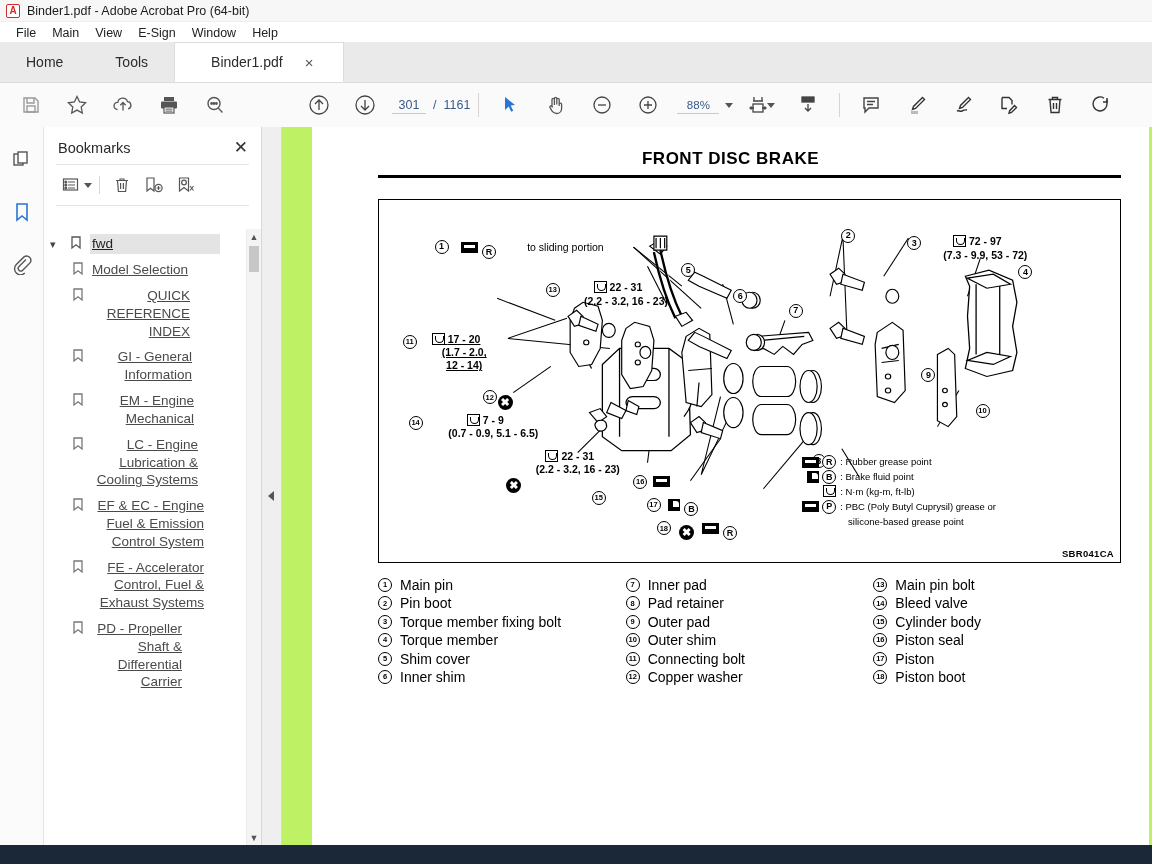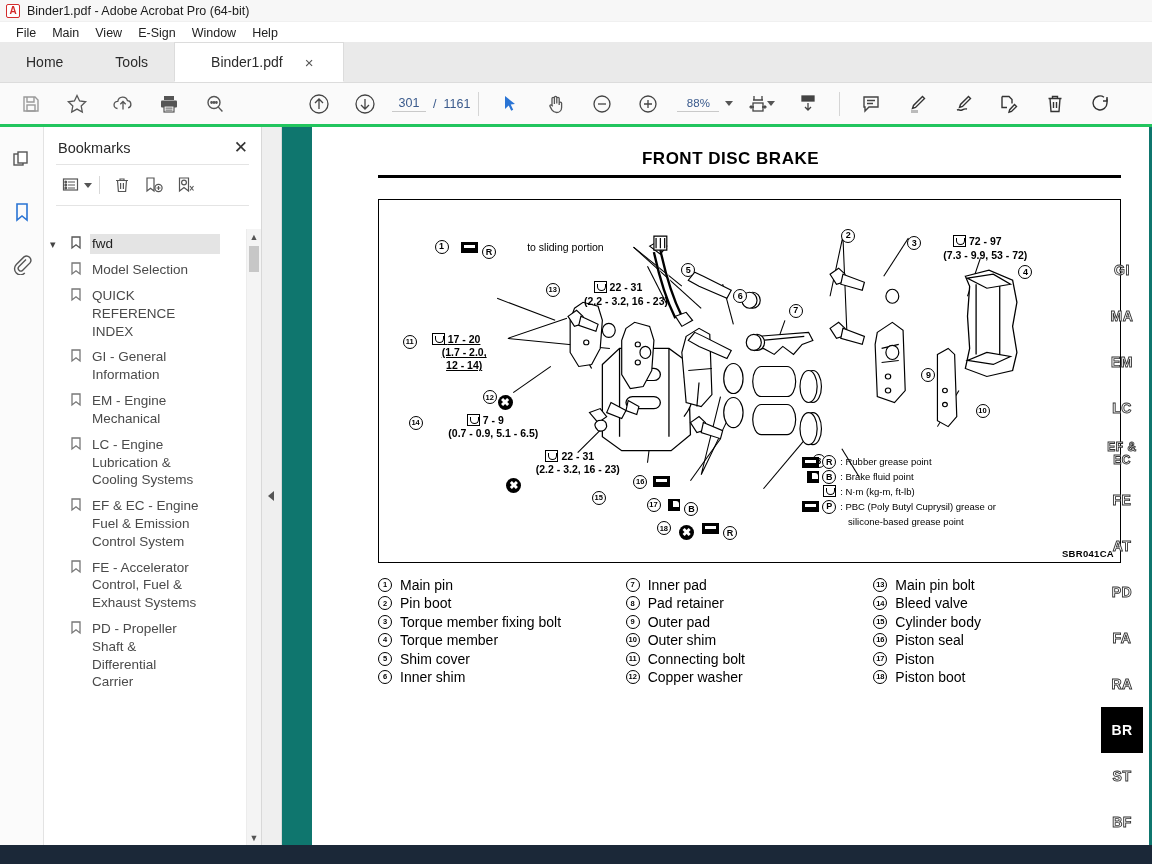--- a/index.html
+++ b/index.html
@@ -42,21 +42,21 @@
     background:#ffffff; border-left:1px solid #dcdcdc; border-right:1px solid #dcdcdc;
     border-top: 1px solid #dcdcdc; border-bottom:1px solid #ffffff;
     position: relative; z-index: 2;
     padding: 0 30px 0 36px; gap: 22px;
   }
   .tab .closex { font-size: 15px; color:#555; line-height:1; }
   .tabfiller { flex: 1; height: 40px; background: #eaeaea; }
 
   
   .toolbar {
-    height: 45px; background:#fafafa; border-bottom: 4px solid #22c55e;
+    height: 45px; background:#fafafa; border-bottom: 1px solid #22c55e;
     display:flex; align-items:center; padding: 0 8px; gap: 0px;
   }
   .tb { width: 46px; height: 40px; display:flex; align-items:center; justify-content:center; cursor:default; }
   .tb svg { display:block; }
   .tb-sep { width: 1px; height: 24px; background:#d5d5d5; margin: 0 8px; }
   .pagebox { display:flex; align-items:center; gap: 7px; font-size: 12.5px; color:#3a5a8c; margin-left: 4px;}
   .pagenum {
     width: 34px; text-align:center; border:none; border-bottom: 1px solid #c9c9c9;
     background:transparent; font-size: 12.5px; color:#3a5a8c; font-family:"Liberation Sans",sans-serif;
     padding: 1px 0;
@@ -86,37 +86,37 @@
   .bmrule { height:1px; background:#e4e4e4; margin: 0 12px; }
   .bmtools { display:flex; align-items:center; gap: 2px; padding: 7px 12px; }
   .bmtool { width:30px;height:26px; display:flex; align-items:center; justify-content:center; cursor:default; }
   .bmsep { width:1px;height:18px;background:#d8d8d8;margin:0 5px; }
   .bmlist { position:absolute; top:102px; bottom:0; left:0; right:0; overflow:hidden; padding-top: 2px;}
   .bmrow { display:flex; align-items:flex-start; gap: 6px; padding: 3px 16px 3px 8px; cursor:default; }
   .bmrow.root { padding-left: 6px; }
   .bmrow.sel .bmlabel { background:#e4e4e4; }
   .bmrow .twisty { width: 14px; flex:none; color:#444; font-size:11px; padding-top:4px; }
   .bmicon { flex:none; width: 14px; padding-top:2px; }
-  .bmlabel { font-size: 13.5px; color: #4a4a4a; line-height: 1.32; padding: 1px 4px 1px 2px; }
+  .bmlabel { font-size: 13.5px; color: #4a4a4a; line-height: 1.32; padding: 1px 4px 1px 2px; text-decoration: underline; }
   .bmrow.root .bmlabel { color:#222; }
-  .bmrow.child { padding-left: 26px; }
+  .bmrow.child { padding-left: 26px; text-align: right; }
 
   
   .vscroll { position:absolute; top:102px; right:0; bottom:0; width: 15px; background:#f4f4f4; border-left:1px solid #ececec; }
   .vsarrow { height:15px; display:flex; align-items:center; justify-content:center; color:#555; font-size:9px; }
   .vsthumb { position:absolute; top: 17px; left:2px; right:2px; height: 26px; background:#c7c7c7; }
   .vsarrow.bot { position:absolute; bottom:0; left:0; right:0; }
 
   
   .splitter { width: 20px; background:#efefef; border-right:1px solid #d8d8d8; position:relative; }
   .splitter .arr { position:absolute; top: 364px; left: 6px; width:0;height:0;
      border-top:5px solid transparent;border-bottom:5px solid transparent;border-right:6px solid #555; }
 
   
-  .viewer { flex:1; background:#0f766e; position:relative; overflow:hidden; }
+  .viewer { flex:1; background:#bef264; position:relative; overflow:hidden; }
   .page { position:absolute; left: 30px; top:0; width: 837px; height: 100%; background:#fff; }
 
   
   .doc { position:relative; width:100%; height:100%; }
   .doc-title {
     position:absolute; top: 22px; left:0; right: 0; text-align:center;
     font-family: "Liberation Sans", sans-serif; font-weight: bold; font-size: 17px;
     letter-spacing: .5px; color:#000;
   }
   .doc-rule { position:absolute; top: 48px; left: 66px; right: 28px; height: 3px; background:#000; }
@@ -768,36 +768,20 @@
                   <span class="cnum sm">17</span>
                   <span class="plname">Piston</span>
                 </div>
               <div class="plrow">
                   <span class="cnum sm">18</span>
                   <span class="plname">Piston boot</span>
                 </div>
             </div>
           </div>
 
-          <div class="idxtabs">
-            <div class="idxtab">GI</div>
-            <div class="idxtab">MA</div>
-            <div class="idxtab">EM</div>
-            <div class="idxtab">LC</div>
-            <div class="idxtab" style="white-space:pre-line;font-size:12px">EF &amp;
-EC</div>
-            <div class="idxtab">FE</div>
-            <div class="idxtab">AT</div>
-            <div class="idxtab">PD</div>
-            <div class="idxtab">FA</div>
-            <div class="idxtab">RA</div>
-            <div class="idxtab active">BR</div>
-            <div class="idxtab">ST</div>
-            <div class="idxtab">BF</div>
-          </div>
 
         </div>
       </div>
     </div>
   </div>
 
   <div class="taskbar"></div>
 </div>
 
 </body></html>

